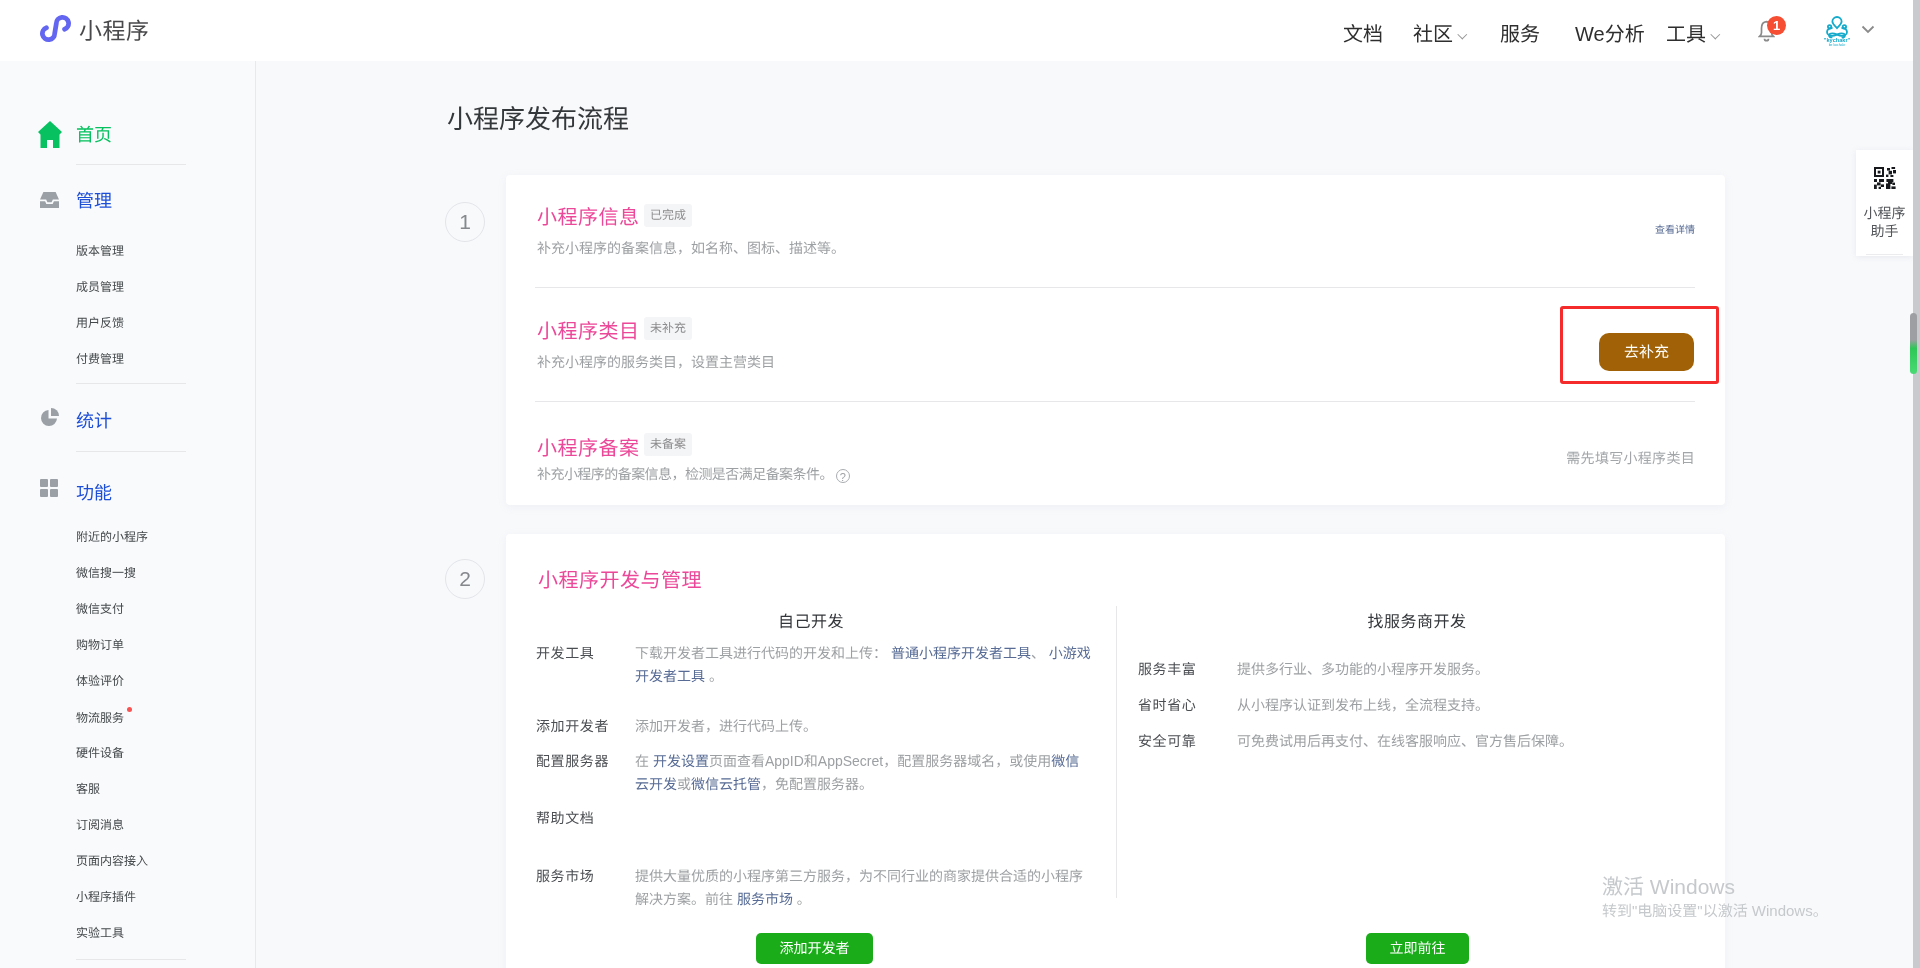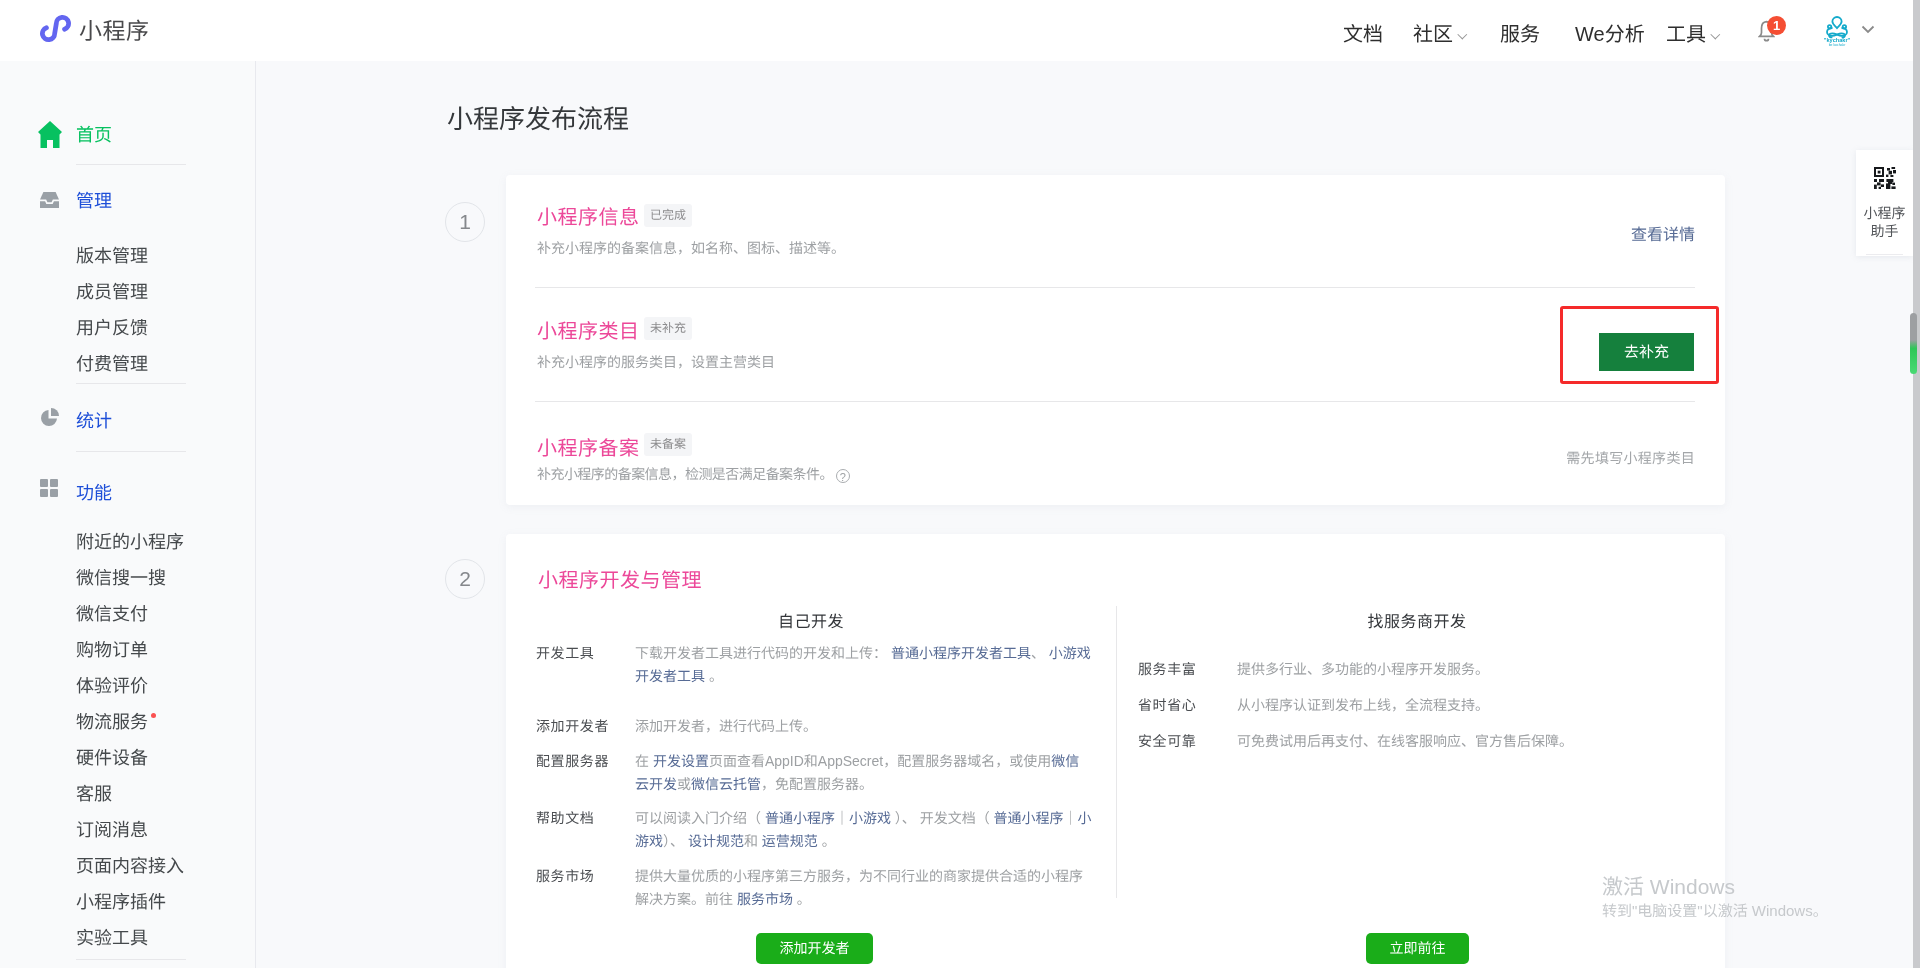--- a/index.html
+++ b/index.html
@@ -11,33 +11,33 @@
 
   
   .header { position:absolute; left:0; top:0; width:1920px; height:61px; background:#fff; z-index:5; }
   .logo-text { position:absolute; left:79px; top:12px; font-size:23px; color:#49494b; letter-spacing:0.5px;}
   .nav-item { position:absolute; top:18px; font-size:20px; color:#2e2e2e; }
   .caret { display:inline-block; width:6.6px; height:6.6px; border-right:1.4px solid #969696; border-bottom:1.4px solid #969696; transform:rotate(45deg); margin-left:6px; vertical-align:3px;}
 
   
   .sidebar { position:absolute; left:0; top:61px; width:256px; height:907px; background:#f9fafb; border-right:1px solid #e8e9ee; }
   .side-item { position:absolute; left:76px; font-size:18px; color:#1d4ed8; }
-  .side-sub { position:absolute; left:76px; font-size:18px; color:#45494c; }
+  .side-sub { position:absolute; left:76px; font-size:12px; color:#45494c; }
   .side-div { position:absolute; left:76px; width:110px; height:1px; background:#e7e7ea; }
 
   
   .pagetitle { position:absolute; left:447px; top:98px; font-size:26px; color:#35383b; }
   .stepcircle { position:absolute; width:40px; height:40px; border:1px solid #e2e5e9; border-radius:50%; background:transparent; color:#85888c; font-size:21px; text-align:center; line-height:38px; }
   .card { position:absolute; left:506px; width:1219px; background:#fff; border-radius:4px; box-shadow:0 2px 8px rgba(150,160,180,0.10); }
   .rowtitle { position:absolute; left:31px; font-size:20px; color:#ec4899; letter-spacing:0.5px;}
   .badge { position:absolute; left:138px; width:48px; height:23px; background:#f4f5f7; border-radius:3px; font-size:12px; color:#8c8c8e; text-align:center; line-height:23px; }
   .rowdesc { position:absolute; left:31px; font-size:14px; color:#9da0a3; }
   .rowdiv { position:absolute; left:29px; width:1160px; height:1px; background:#e7e7e9; }
   .link { color:#576b95; text-decoration:none; }
-  .gbtn { position:absolute; background:#15803d; color:#fff; text-align:center; border-radius:0; }
+  .gbtn { position:absolute; background:#a16207; color:#fff; text-align:center; border-radius:10px; }
 
   
   .col-label { font-size:14px; color:#4b4e52; letter-spacing:0.6px; flex:0 0 99px; }
   .col-desc { font-size:14px; color:#9da0a3; line-height:23px; white-space:nowrap; }
   .lrow { position:absolute; left:30px; display:flex; }
   .rrow { position:absolute; left:632px; display:flex; }
 
   .watermark1 { position:absolute; left:1602px; top:870px; font-size:21px; color:#c6c9cc; }
   .watermark2 { position:absolute; left:1602px; top:899px; font-size:15px; color:#c6c9cc; }
 </style>
@@ -132,21 +132,21 @@
   <div class="pagetitle">小程序发布流程</div>
 
   <div class="stepcircle" style="left:445px;top:202px;">1</div>
   <div class="stepcircle" style="left:445px;top:559px;">2</div>
 
   <div class="card" style="top:175px;height:330px;">
 
     <div class="rowtitle" style="top:26px;">小程序信息</div>
     <div class="badge" style="top:29px;">已完成</div>
     <div class="rowdesc" style="top:62px;">补充小程序的备案信息，如名称、图标、描述等。</div>
-    <div class="abs link" style="right:30px;top:46px;font-size:16px;">查看详情</div>
+    <div class="abs link" style="right:30px;top:46px;font-size:10px;">查看详情</div>
     <div class="rowdiv" style="top:112px;"></div>
 
     <div class="rowtitle" style="top:140px;">小程序类目</div>
     <div class="badge" style="top:142px;">未补充</div>
     <div class="rowdesc" style="top:176px;">补充小程序的服务类目，设置主营类目</div>
     <div class="gbtn" style="left:1093px;top:158px;width:95px;height:38px;font-size:15px;line-height:38px;">去补充</div>
     <div class="rowdiv" style="top:226px;"></div>
 
     <div class="rowtitle" style="top:257px;">小程序备案</div>
     <div class="badge" style="top:258px;">未备案</div>
@@ -170,21 +170,20 @@
     <div class="lrow" style="top:181px;">
       <div class="col-label">添加开发者</div>
       <div class="col-desc">添加开发者，进行代码上传。</div>
     </div>
     <div class="lrow" style="top:216px;">
       <div class="col-label">配置服务器</div>
       <div class="col-desc">在 <a class="link">开发设置</a>页面查看AppID和AppSecret，配置服务器域名，或使用<a class="link">微信</a><br><a class="link">云开发</a>或<a class="link">微信云托管</a>，免配置服务器。</div>
     </div>
     <div class="lrow" style="top:273px;">
       <div class="col-label">帮助文档</div>
-      <div class="col-desc">可以阅读入门介绍（ <a class="link">普通小程序</a>｜<a class="link">小游戏</a> ）、 开发文档（ <a class="link">普通小程序</a>｜<a class="link">小</a><br><a class="link">游戏</a>）、 <a class="link">设计规范</a>和 <a class="link">运营规范</a> 。</div>
     </div>
     <div class="lrow" style="top:331px;">
       <div class="col-label">服务市场</div>
       <div class="col-desc">提供大量优质的小程序第三方服务，为不同行业的商家提供合适的小程序<br>解决方案。前往 <a class="link">服务市场</a> 。</div>
     </div>
 
     <div class="rrow" style="top:124px;">
       <div class="col-label">服务丰富</div>
       <div class="col-desc">提供多行业、多功能的小程序开发服务。</div>
     </div>

